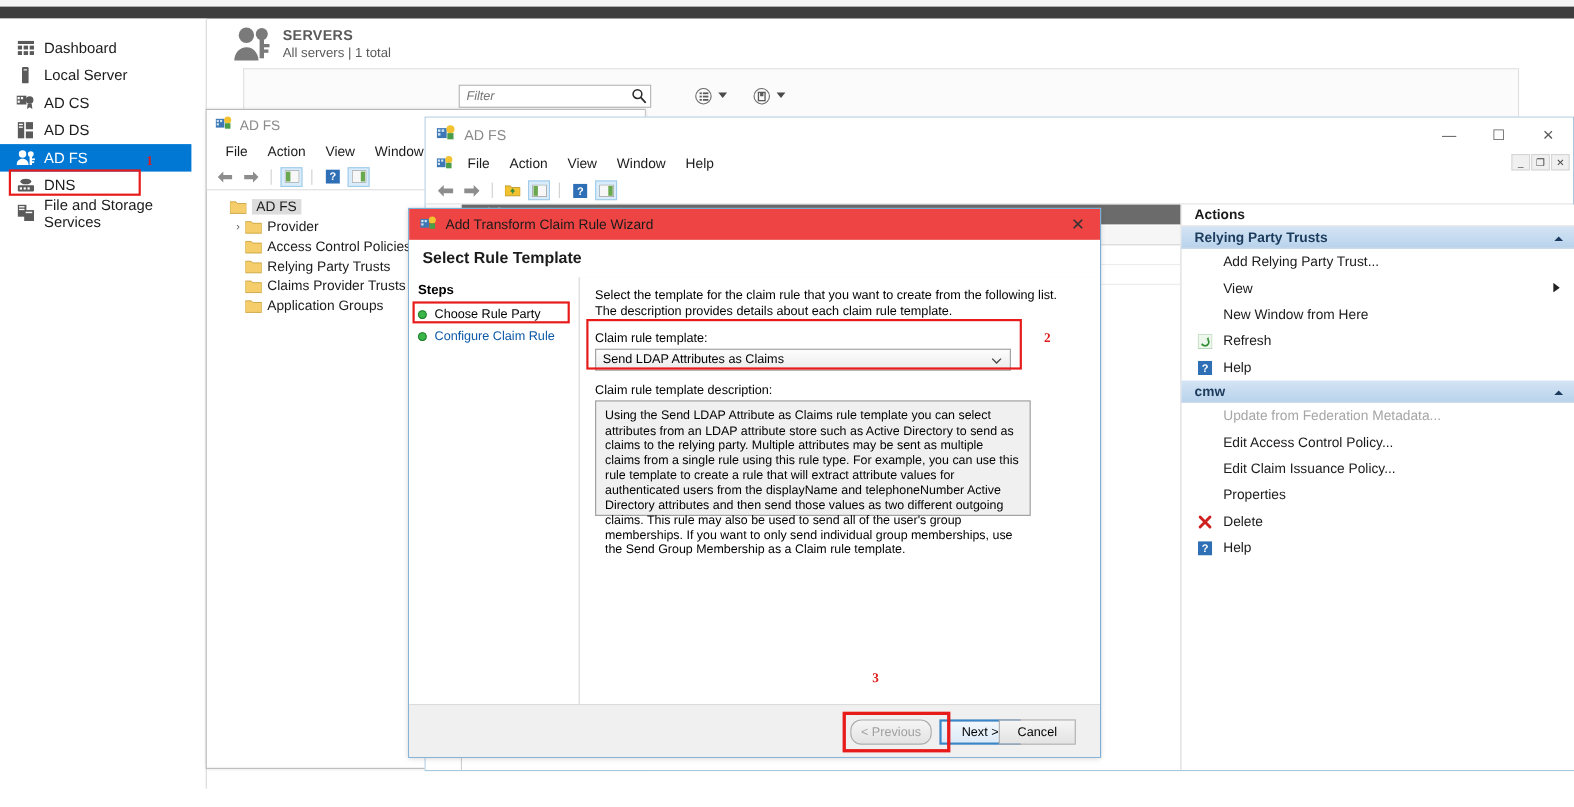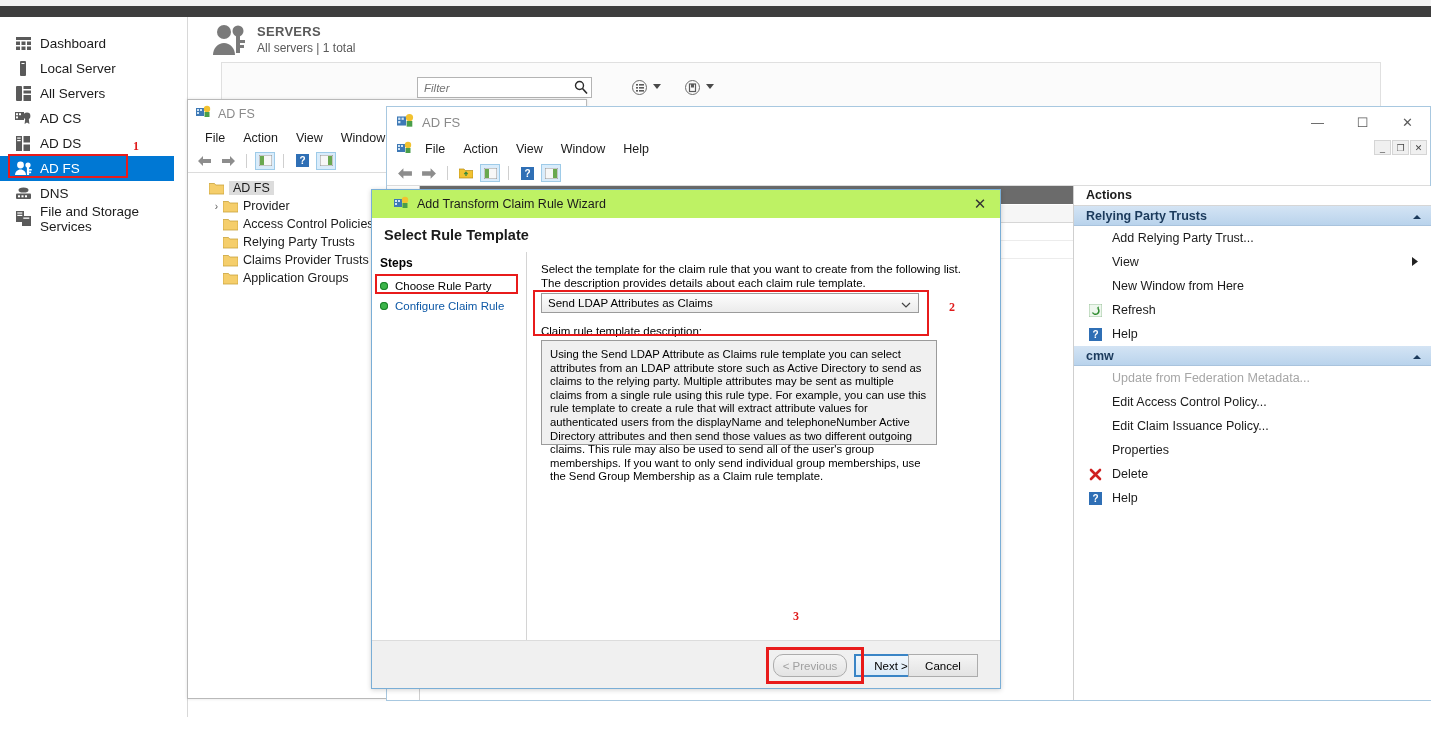--- a/index.html
+++ b/index.html
@@ -115,21 +115,21 @@
   .act-item { height:24px; display:flex; align-items:center; font-size:12.5px; color:#1b1b1b; padding-left:12px; }
   .act-item .aico { width:18px; height:16px; margin-right:8px; display:flex; align-items:center; justify-content:center; flex:0 0 18px; }
   .act-item.disabled { color:#a6a6a6; }
   .act-item .sub { margin-left:auto; margin-right:14px; color:#222; font-size:9px; }
 
   
   .wiz {
     position:absolute; left:371px; top:189px; width:630px; height:500px;
     background:#f0f0f0; border:1px solid #7aaed6; box-shadow:0 1px 5px rgba(0,0,0,.18);
   }
-  .wiz-titlebar { height:28px; background:#bef264; display:flex; align-items:center; padding-left:22px; position:relative; }
+  .wiz-titlebar { height:28px; background:#ef4444; display:flex; align-items:center; padding-left:10px; position:relative; }
   .wiz-titlebar .lbl { font-size:12.5px; color:#1b1b1b; margin-left:8px; }
   .wiz-close { position:absolute; right:10px; top:4px; width:20px; height:20px; display:flex; align-items:center; justify-content:center; color:#333; font-size:15px; }
   .wiz-heading { height:34px; background:#fff; padding-left:12px; display:flex; align-items:center;
                  font-size:14.5px; font-weight:700; color:#1b1b1b; }
   .wiz-main { position:absolute; left:0; top:62px; right:0; bottom:48px; display:flex; background:#fff; }
   .wiz-steps { width:155px; background:#fff; border-right:1px solid #d4d4d4; padding:4px 0 0 8px; position:relative; }
   .steps-title { font-size:12px; font-weight:700; color:#000; margin-bottom:6px; }
   .step-row { height:20px; display:flex; align-items:center; font-size:11.5px; color:#000; }
   .step-row.link { color:#0d58a6; }
   .step-dot { width:8px; height:8px; border-radius:50%; background:#3cb54a; margin-right:7px;
@@ -191,31 +191,20 @@
           <span>Dashboard</span>
         </div>
         <div class="nav-item">
           <span class="nav-ico" style="color: rgb(90, 90, 90);">
             <svg width="8" height="15" viewBox="0 0 8 15">
               <rect x="1" y="0" width="6" height="15" rx="1" fill="currentColor"></rect>
               <rect x="2.5" y="2" width="3" height="1" fill="#fff"></rect>
             </svg>
           </span>
           <span>Local Server</span>
-        </div>
-        <div class="nav-item">
-          <span class="nav-ico" style="color: rgb(90, 90, 90);">
-            <svg width="15" height="15" viewBox="0 0 15 15">
-              <rect x="0" y="0" width="6" height="15" rx="1" fill="currentColor"></rect>
-              <rect x="7.5" y="0" width="7.5" height="3" fill="currentColor"></rect>
-              <rect x="7.5" y="4.5" width="7.5" height="3" fill="currentColor"></rect>
-              <rect x="7.5" y="9" width="7.5" height="6" fill="currentColor"></rect>
-            </svg>
-          </span>
-          <span>All Servers</span>
         </div>
         <div class="nav-item">
           <span class="nav-ico" style="color: rgb(90, 90, 90);">
             <svg width="16" height="15" viewBox="0 0 16 15">
               <rect x="0" y="1" width="9" height="8" fill="currentColor"></rect>
               <rect x="1" y="2.2" width="2" height="2" fill="#fff"></rect>
               <rect x="4" y="2.2" width="2" height="2" fill="#fff"></rect>
               <rect x="1" y="5.4" width="2" height="2" fill="#fff"></rect>
               <circle cx="12" cy="5" r="3.4" fill="currentColor"></circle>
               <path d="M10.2 8l-.6 5 2.4-1.6 2.4 1.6-.6-5z" fill="currentColor"></path>
@@ -643,20 +632,21 @@
             <div class="step-row link">
               <span class="step-dot"></span>
               <span>Configure Claim Rule</span>
             </div>
           </div>
         <div class="steps-redbox"></div>
       </div>
 
       <div class="wiz-content">
         <div class="wiz-intro">Select the template for the claim rule that you want to create from the following list. The description provides details about each claim rule template.</div>
+        <div class="lbl-small">Claim rule template:</div>
         <div class="combo">
           <span>Send LDAP Attributes as Claims</span>
           <span class="chev">
             <svg width="10" height="7" viewBox="0 0 10 7">
                 <path d="M1 1l4 4 4-4" fill="none" stroke="#444" stroke-width="1.2"></path>
               </svg>
           </span>
         </div>
         <div class="combo-redbox"></div>
         <span class="ann-num" style="left:422px; top:48px;">2</span>

